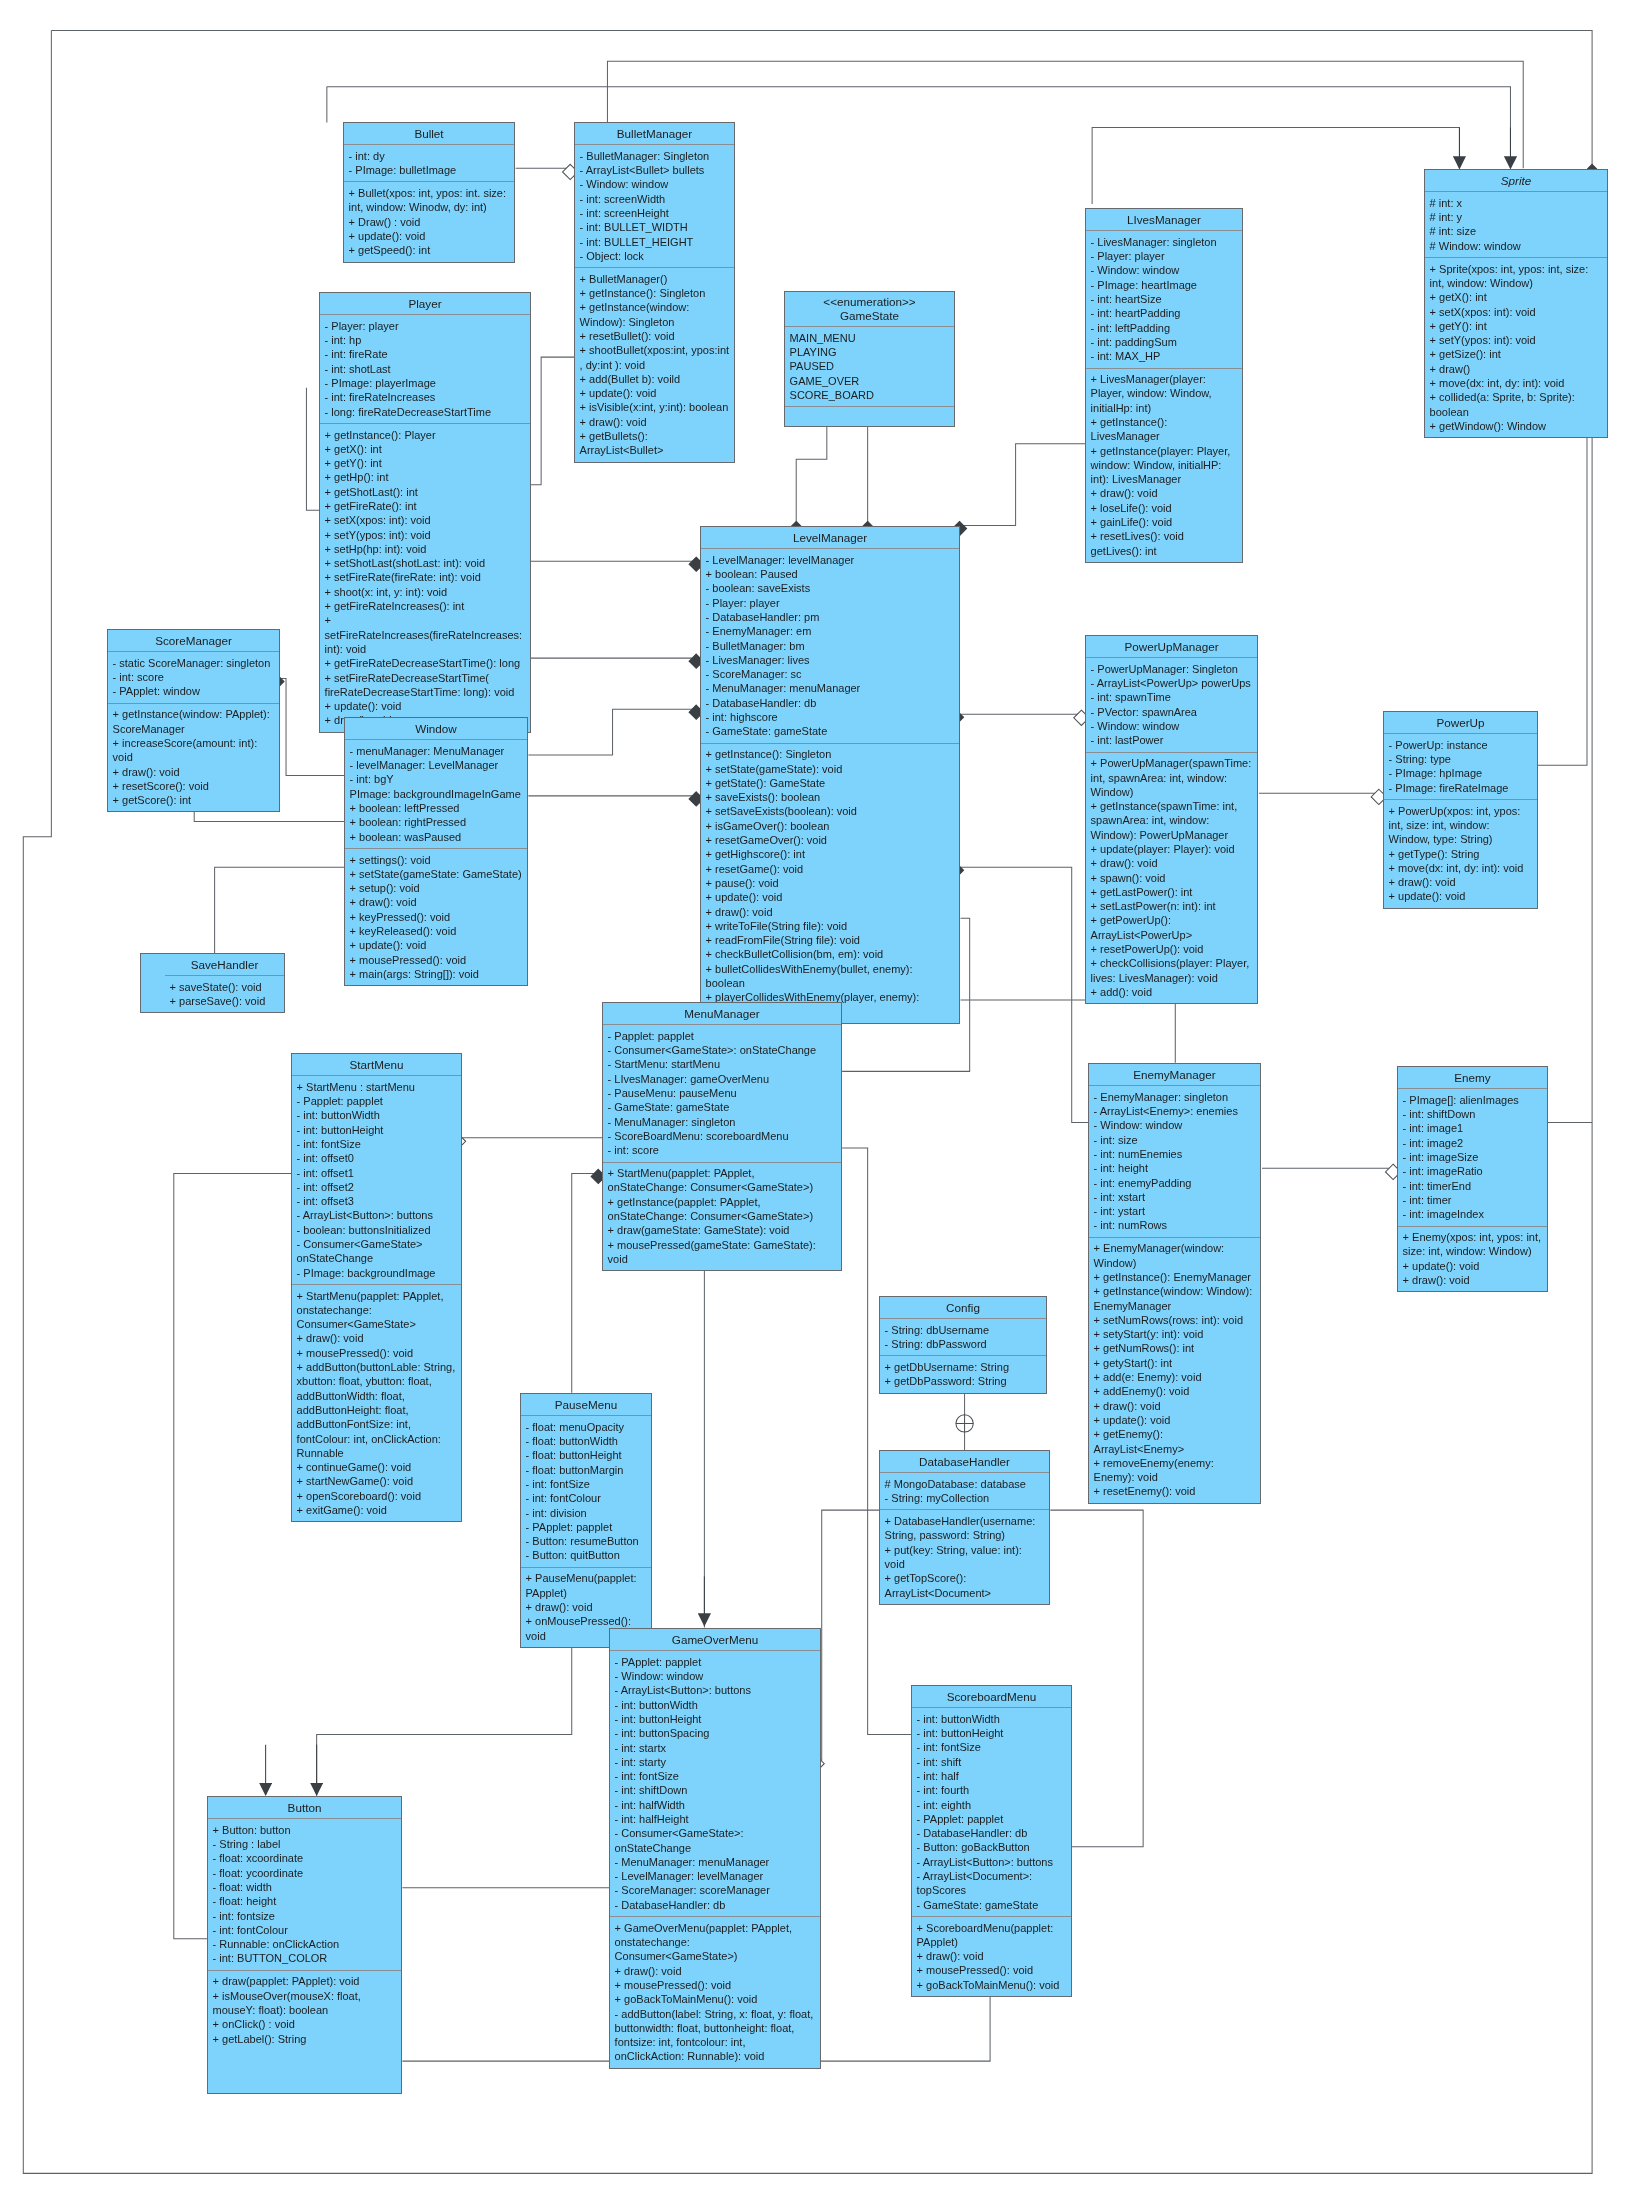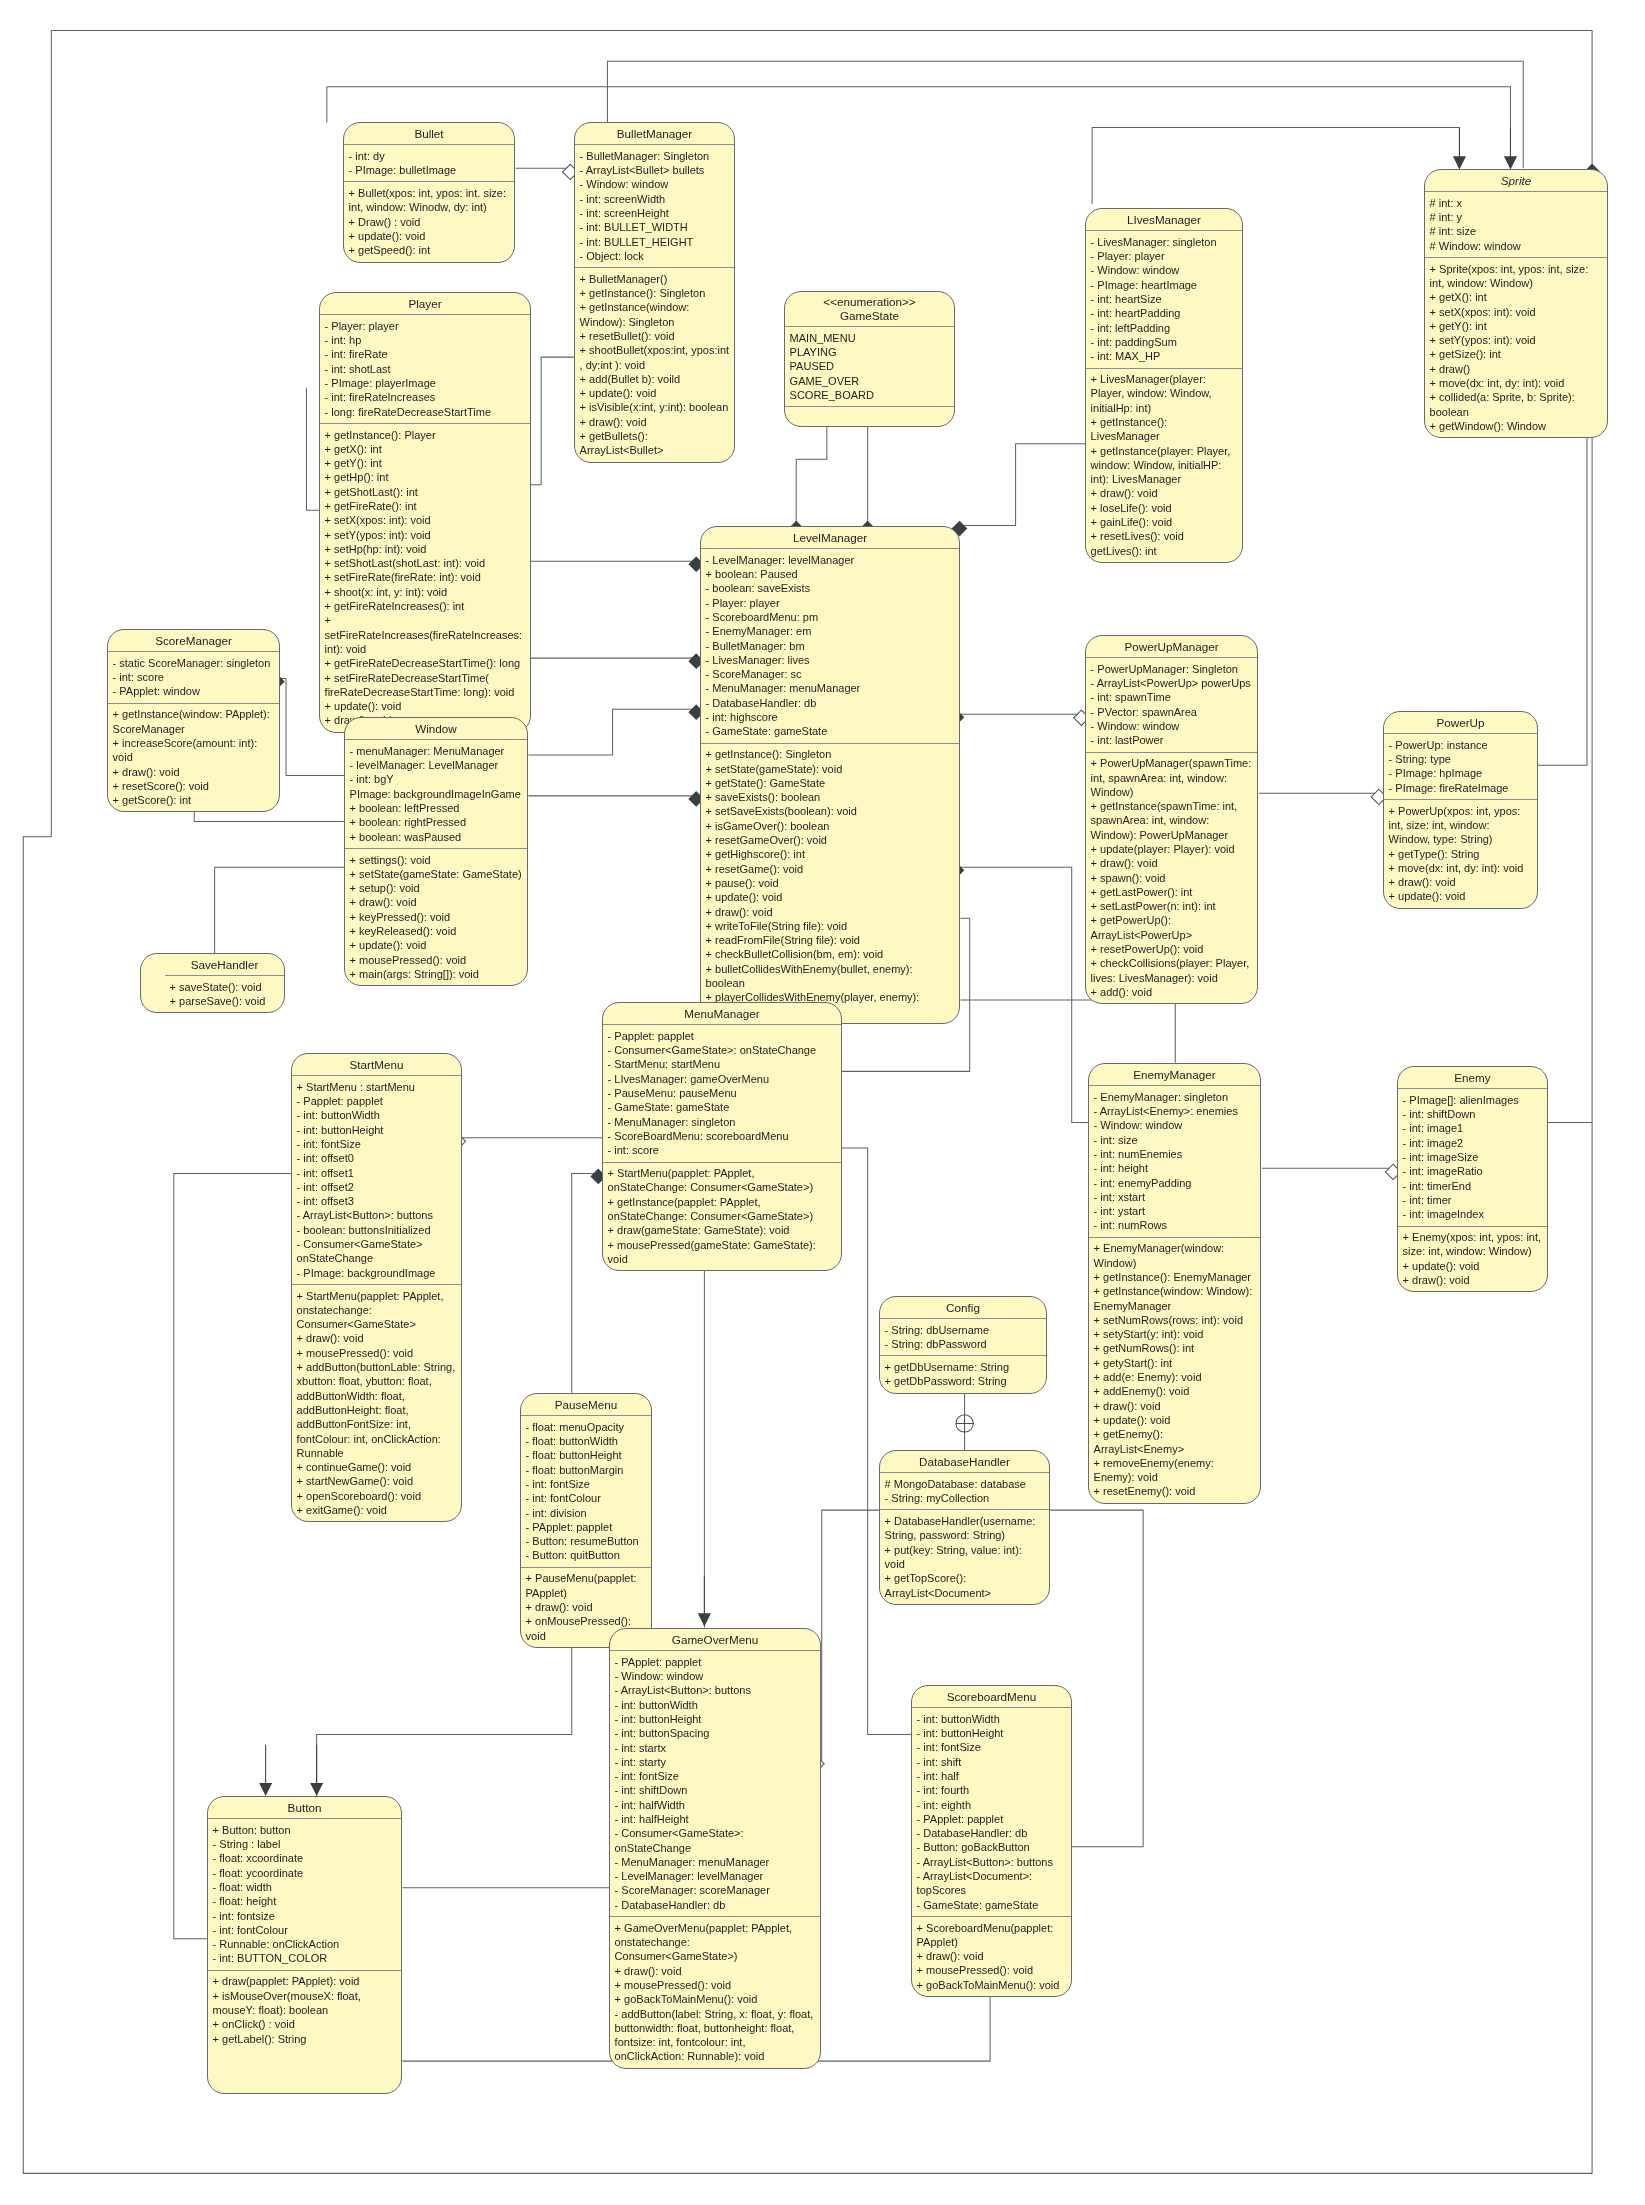--- a/index.html
+++ b/index.html
@@ -1,19 +1,19 @@
 <!DOCTYPE html>
 <html style="font-size:8.2px"><head>
 <meta charset="utf-8">
 <style>
   html,body{margin:0;padding:0;background:#ffffff;}
   body{font-family:"Liberation Sans",sans-serif;}
   #canvas{position:relative;width:1646px;height:2205px;background:#ffffff;overflow:hidden;}
   svg.edges{position:absolute;left:0;top:0;width:1646px;height:2205px;pointer-events:none;}
-  .uml{position:absolute;box-sizing:border-box;border:1px solid #666a6e;border-radius:17px;background:#fef9c3;overflow:hidden;}
+  .uml{position:absolute;box-sizing:border-box;border:1px solid #666a6e;border-radius:0;background:#7dd3fc;overflow:hidden;}
   .uml .title{text-align:center;font-size:11.7px;color:#1b1d1f;padding:3.6px 2px 4.1px 2px;border-bottom:1px solid #8a8e92;line-height:1.15;}
   .uml .title.abstract{font-style:italic;}
   .uml .title.enum{padding-top:3.1px;}
   .uml .sect{padding:3.6px 4.6px 4.1px 4.6px;font-size:11px;color:#1b1d1f;line-height:1.30;}
   .uml .sect.divider{border-top:1px solid #8a8e92;}
   .uml .sect .row{white-space:pre-wrap;word-break:break-word;}
 </style>
 </head>
 <body>
 
@@ -263,21 +263,21 @@
           <div class="row">+ getWindow(): Window</div>
         </div>
       </div>
       <div class="uml" style="left: 700px; top: 526px; width: 260px; min-height: 428px;">
         <div class="title">LevelManager</div>
         <div class="sect">
           <div class="row">- LevelManager: levelManager</div>
           <div class="row">+ boolean: Paused</div>
           <div class="row">- boolean: saveExists</div>
           <div class="row">- Player: player</div>
-          <div class="row">- ScoreboardMenu: pm</div>
+          <div class="row">- DatabaseHandler: pm</div>
           <div class="row">- EnemyManager: em</div>
           <div class="row">- BulletManager: bm</div>
           <div class="row">- LivesManager: lives</div>
           <div class="row">- ScoreManager: sc</div>
           <div class="row">- MenuManager: menuManager</div>
           <div class="row">- DatabaseHandler: db</div>
           <div class="row">- int: highscore</div>
           <div class="row">- GameState: gameState</div>
         </div>
         <div class="sect divider">

